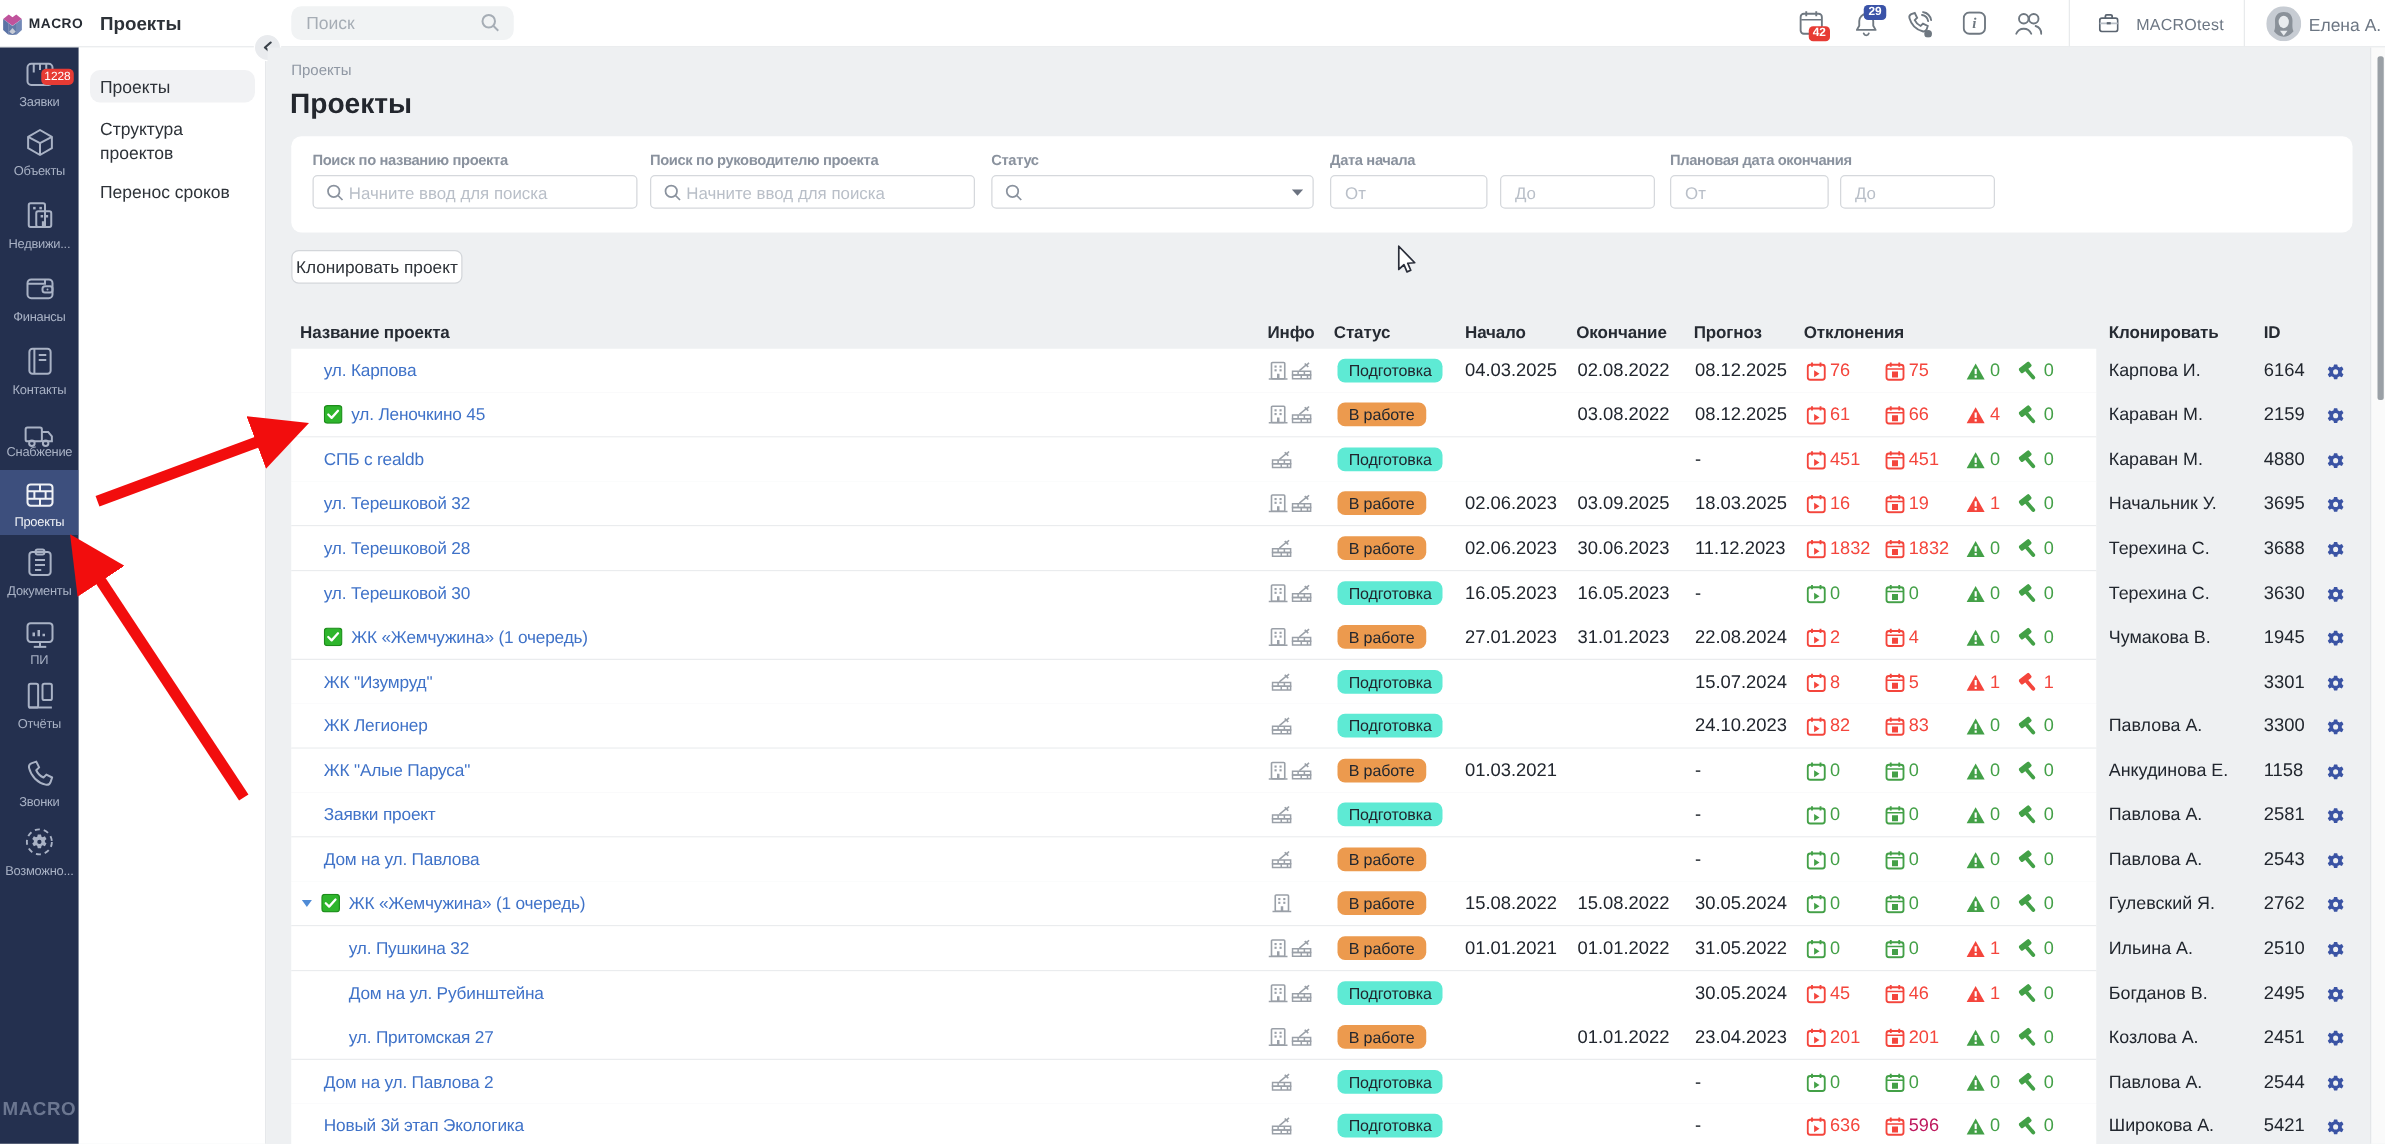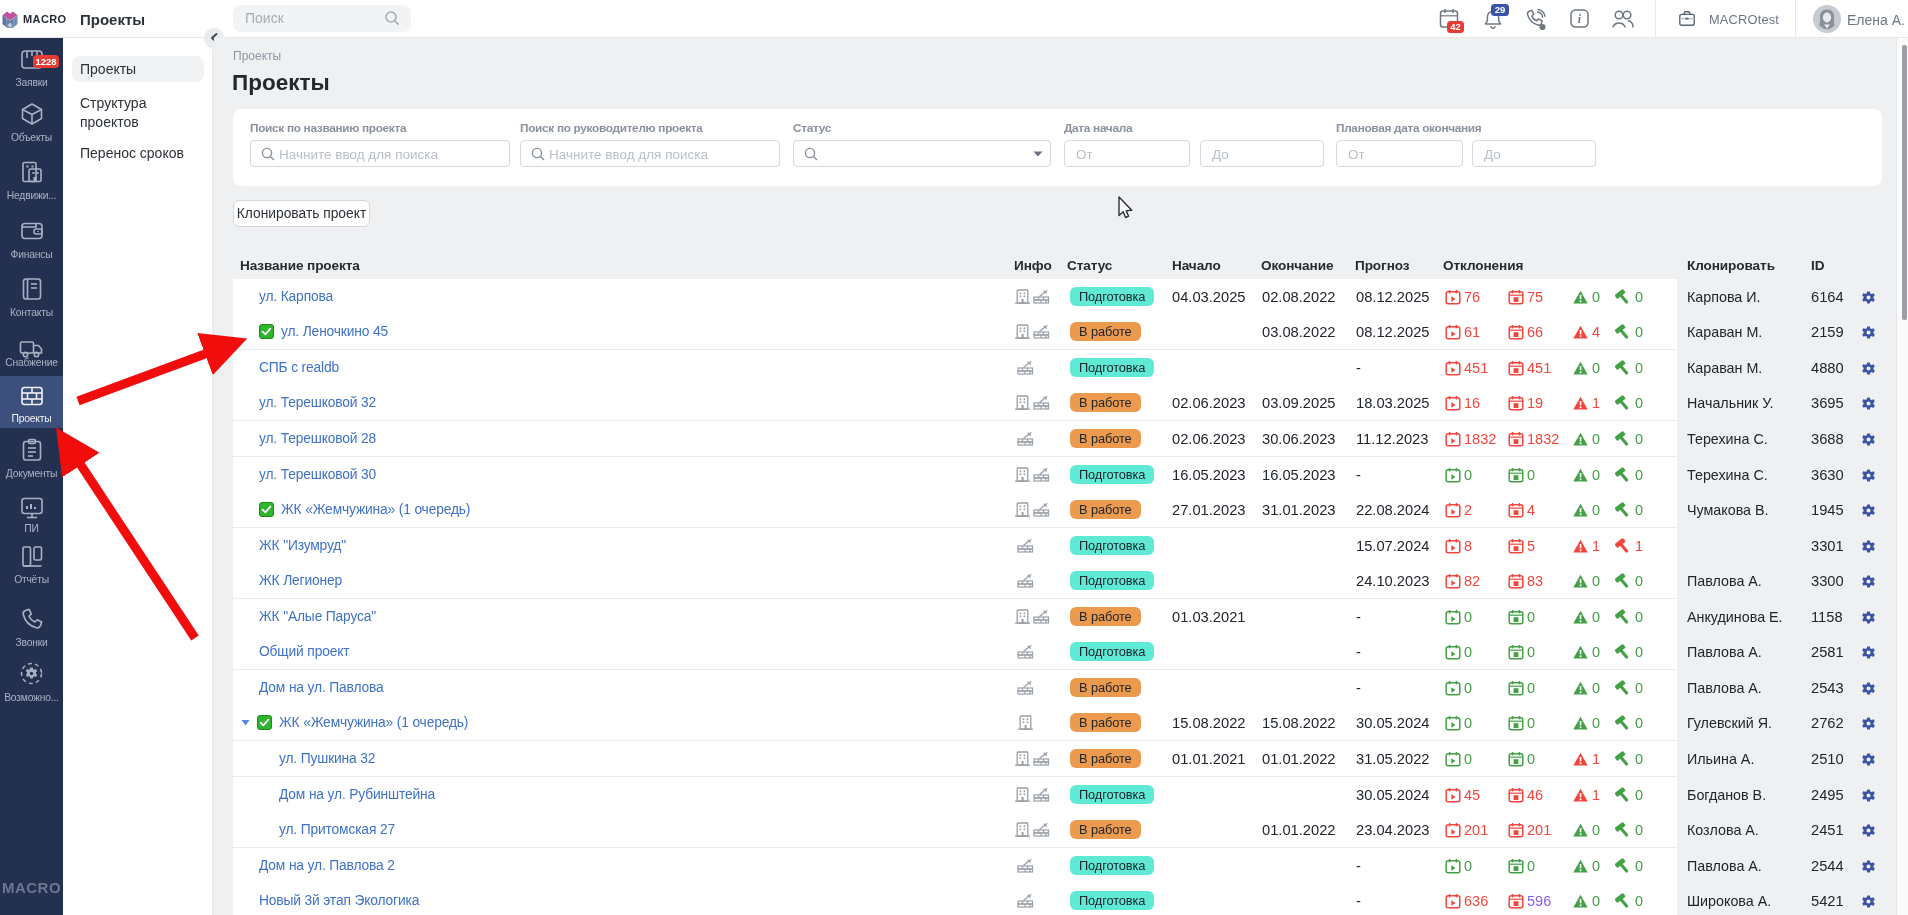--- a/index.html
+++ b/index.html
@@ -97,21 +97,21 @@
 <div id="darksb"></div>
 <div class="abs" style="left:0;top:376px;width:63px;height:52px;background:#3D4F7D"></div>
 <svg class="abs" style="left:20px;top:48px" width="24" height="24" viewBox="0 0 24 24">
     <g stroke="#A9B2C5" stroke-width="1.6" fill="none">
       <rect x="2" y="3" width="20" height="17" rx="3"></rect>
       <line x1="7" y1="3" x2="7" y2="10"></line>
       <line x1="12" y1="3" x2="12" y2="8"></line>
       <line x1="17" y1="3" x2="17" y2="10"></line>
     </g>
   </svg>
-<div class="abs" style="left:33px;top:55px;min-width:26px;height:13px;background:#E73B34;border-radius:4px;color:#fff;font-size:9.5px;font-weight:bold;text-align:center;line-height:13px;padding:0 2px">1228</div>
+<div class="abs" style="left:33px;top:55px;min-width:26px;height:13px;background:#E73B34;border-radius:4px;color:#fff;font-size:9.5px;font-weight:normal;text-align:center;line-height:13px;padding:0 2px">1228</div>
 <div class="sbitem" style="top:72px"><span class="lbl">Заявки</span></div>
 <svg class="abs" style="left:20px;top:102px" width="24" height="24" viewBox="0 0 24 24">
     <g stroke="#A9B2C5" stroke-width="1.6" fill="none" stroke-linejoin="round">
       <path d="M12 2 L21.5 7.5 L21.5 16.5 L12 22 L2.5 16.5 L2.5 7.5 Z"></path>
       <path d="M2.5 7.5 L12 12.5 L21.5 7.5"></path>
       <line x1="12" y1="12.5" x2="12" y2="22"></line>
     </g>
   </svg>
 <div class="sbitem" style="top:127px"><span class="lbl">Объекты</span></div>
 <svg class="abs" style="left:20px;top:160px" width="24" height="24" viewBox="0 0 24 24">
@@ -877,21 +877,21 @@
       </g>
     </svg>
 <div class="devn" style="left:1402px;color:#43A047">0</div>
 <div class="ruk">Анкудинова Е.</div>
 <div class="idt">1158</div>
 <svg class="abs" style="left:1628px;top:12px" width="15" height="13" viewBox="0 0 14 12" preserveAspectRatio="none">
       <path fill="#3A53A4" d="M5.8 0.5 h2.4 l0.45 1.75 a4.9 4.9 0 0 1 1.3 0.54 l1.72-0.73 1.2 2.08 -1.27 1.28 a5 5 0 0 1 0 1.26 l1.27 1.28 -1.2 2.08 -1.72-0.73 a4.9 4.9 0 0 1 -1.3 0.54 L8.2 11.5 h-2.4 l-0.45-1.75 a4.9 4.9 0 0 1 -1.3-0.54 l-1.72 0.73 -1.2-2.08 1.27-1.28 a5 5 0 0 1 0-1.26 L1.13 4.04 l1.2-2.08 1.72 0.73 a4.9 4.9 0 0 1 1.3-0.54 Z M7 4.1 a1.9 1.9 0 1 0 0 3.8 a1.9 1.9 0 1 0 0 -3.8 Z"></path>
     </svg>
 </div>
 <div class="row" style="top:634.3px">
-<div class="lnk" style="left:26px">Общий проект</div>
+<div class="lnk" style="left:26px">Заявки проект</div>
 <svg class="abs" style="left:784px;top:9px" width="17" height="17" viewBox="0 0 17 17">
       <g stroke="#9AA0A8" stroke-width="1.2" fill="none">
         <rect x="1" y="9" width="14.5" height="3"></rect>
         <rect x="1" y="12" width="14.5" height="3"></rect>
         <line x1="5.5" y1="9" x2="5.5" y2="12"></line>
         <line x1="10.5" y1="9" x2="10.5" y2="12"></line>
         <line x1="8" y1="12" x2="8" y2="15"></line>
         <line x1="13" y1="12" x2="13" y2="15"></line>
         <path d="M6.5 8.5 L12.5 3.5"></path>
         <path d="M12 4.5 L14.2 2.2"></path>
@@ -1331,21 +1331,21 @@
 <div class="devn" style="left:1231px;color:#F4453C">636</div>
 <svg class="abs" style="left:1275px;top:10px" width="16" height="16" viewBox="0 0 16 16">
       <g stroke="#F4453C" stroke-width="1.5" fill="none">
         <rect x="1.2" y="2.8" width="13.6" height="12" rx="2"></rect>
         <line x1="4.6" y1="1" x2="4.6" y2="4.4"></line>
         <line x1="11.4" y1="1" x2="11.4" y2="4.4"></line>
         <line x1="1.6" y1="6.2" x2="14.4" y2="6.2" stroke-width="1.2"></line>
       </g>
       <rect x="5.6" y="8.2" width="4.8" height="4.8" fill="#F4453C"></rect>
     </svg>
-<div class="devn" style="left:1294px;color:#8b5cf6">596</div>
+<div class="devn" style="left:1294px;color:#be185d">596</div>
 <svg class="abs" style="left:1340px;top:11px" width="15" height="15" viewBox="0 0 15 15">
       <path d="M7.5 0.8 L14.7 13.6 L0.3 13.6 Z" fill="#43A047"></path>
       <rect x="6.7" y="5" width="1.7" height="4.3" fill="#fff"></rect>
       <rect x="6.7" y="10.4" width="1.7" height="1.8" fill="#fff"></rect>
     </svg>
 <div class="devn" style="left:1359px;color:#43A047">0</div>
 <svg class="abs" style="left:1382px;top:10px" width="15" height="16" viewBox="0 0 15 16">
       <g fill="#43A047">
         <rect x="-0.2" y="2.6" width="10.6" height="4.8" rx="1.2" transform="rotate(-38 5 5)"></rect>
         <line x1="5.2" y1="5.6" x2="11.6" y2="13" stroke="#43A047" stroke-width="3.1" stroke-linecap="round"></line>

